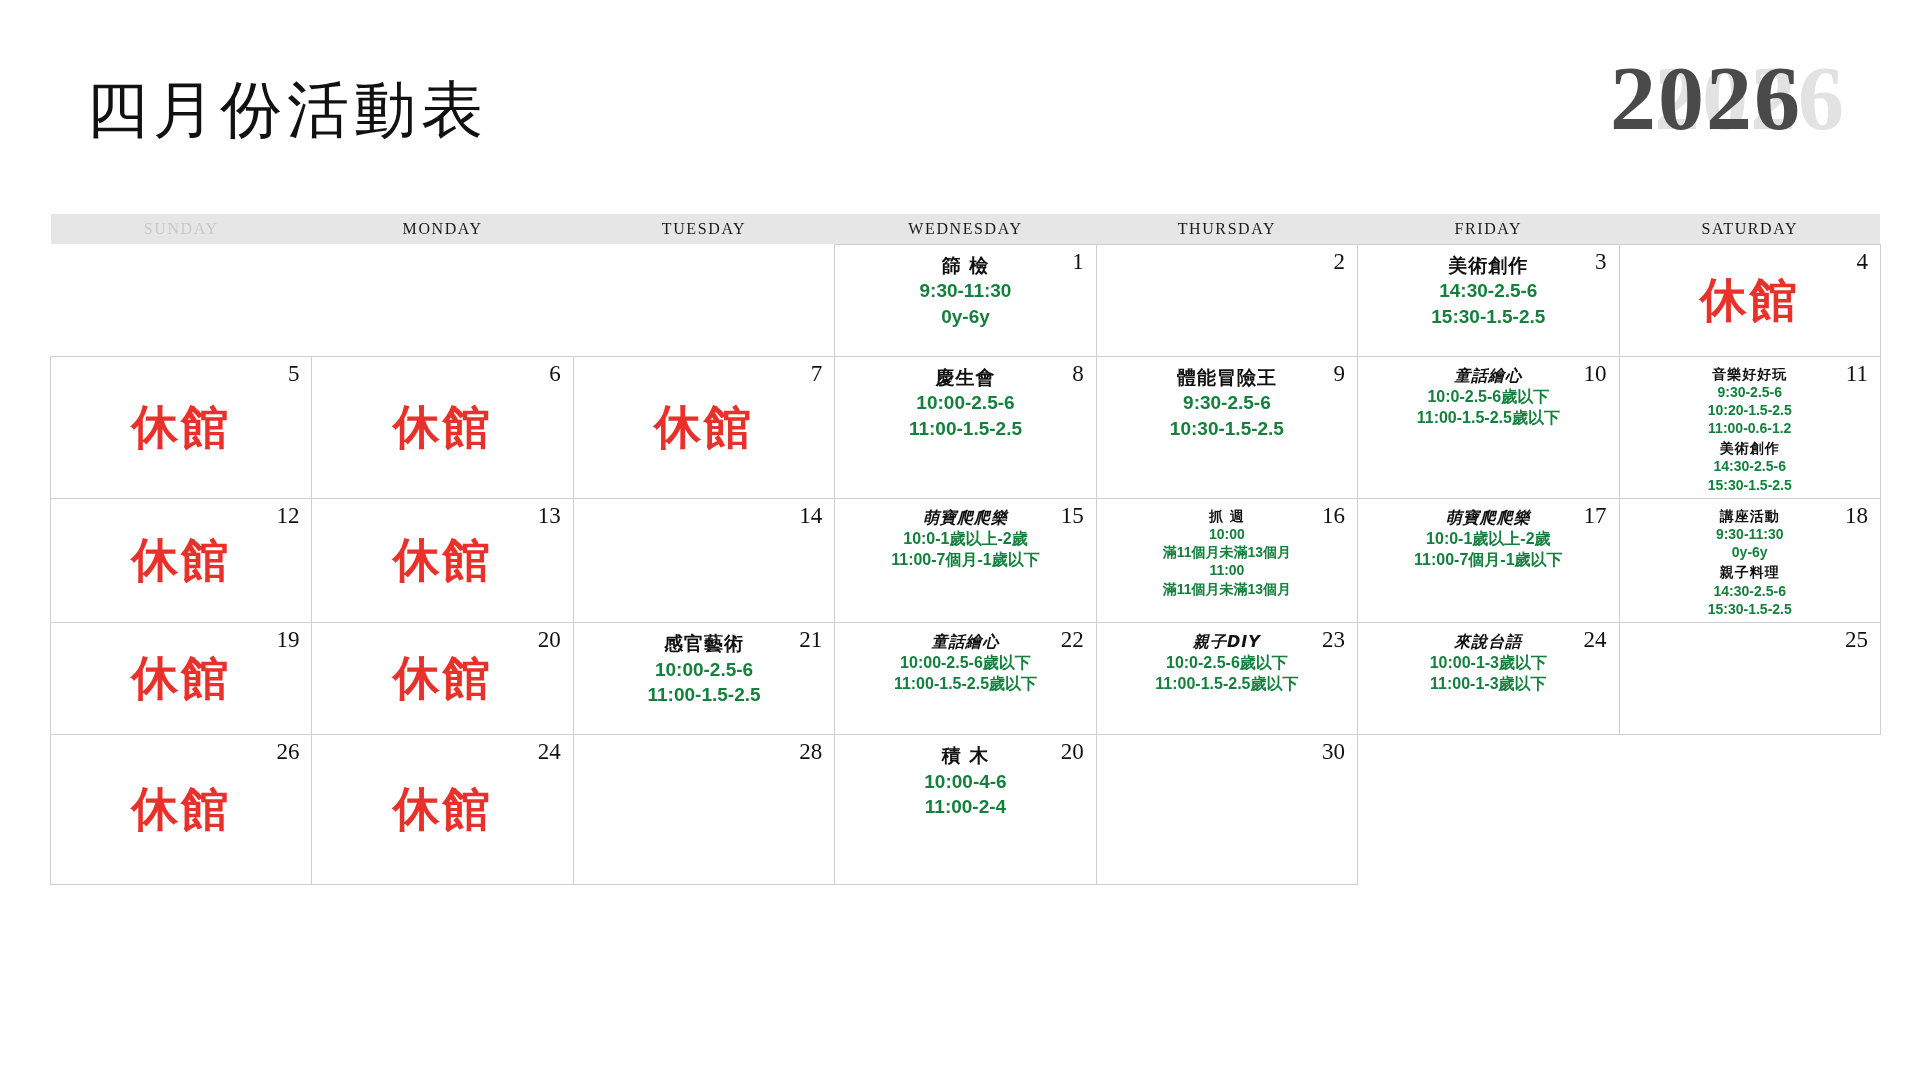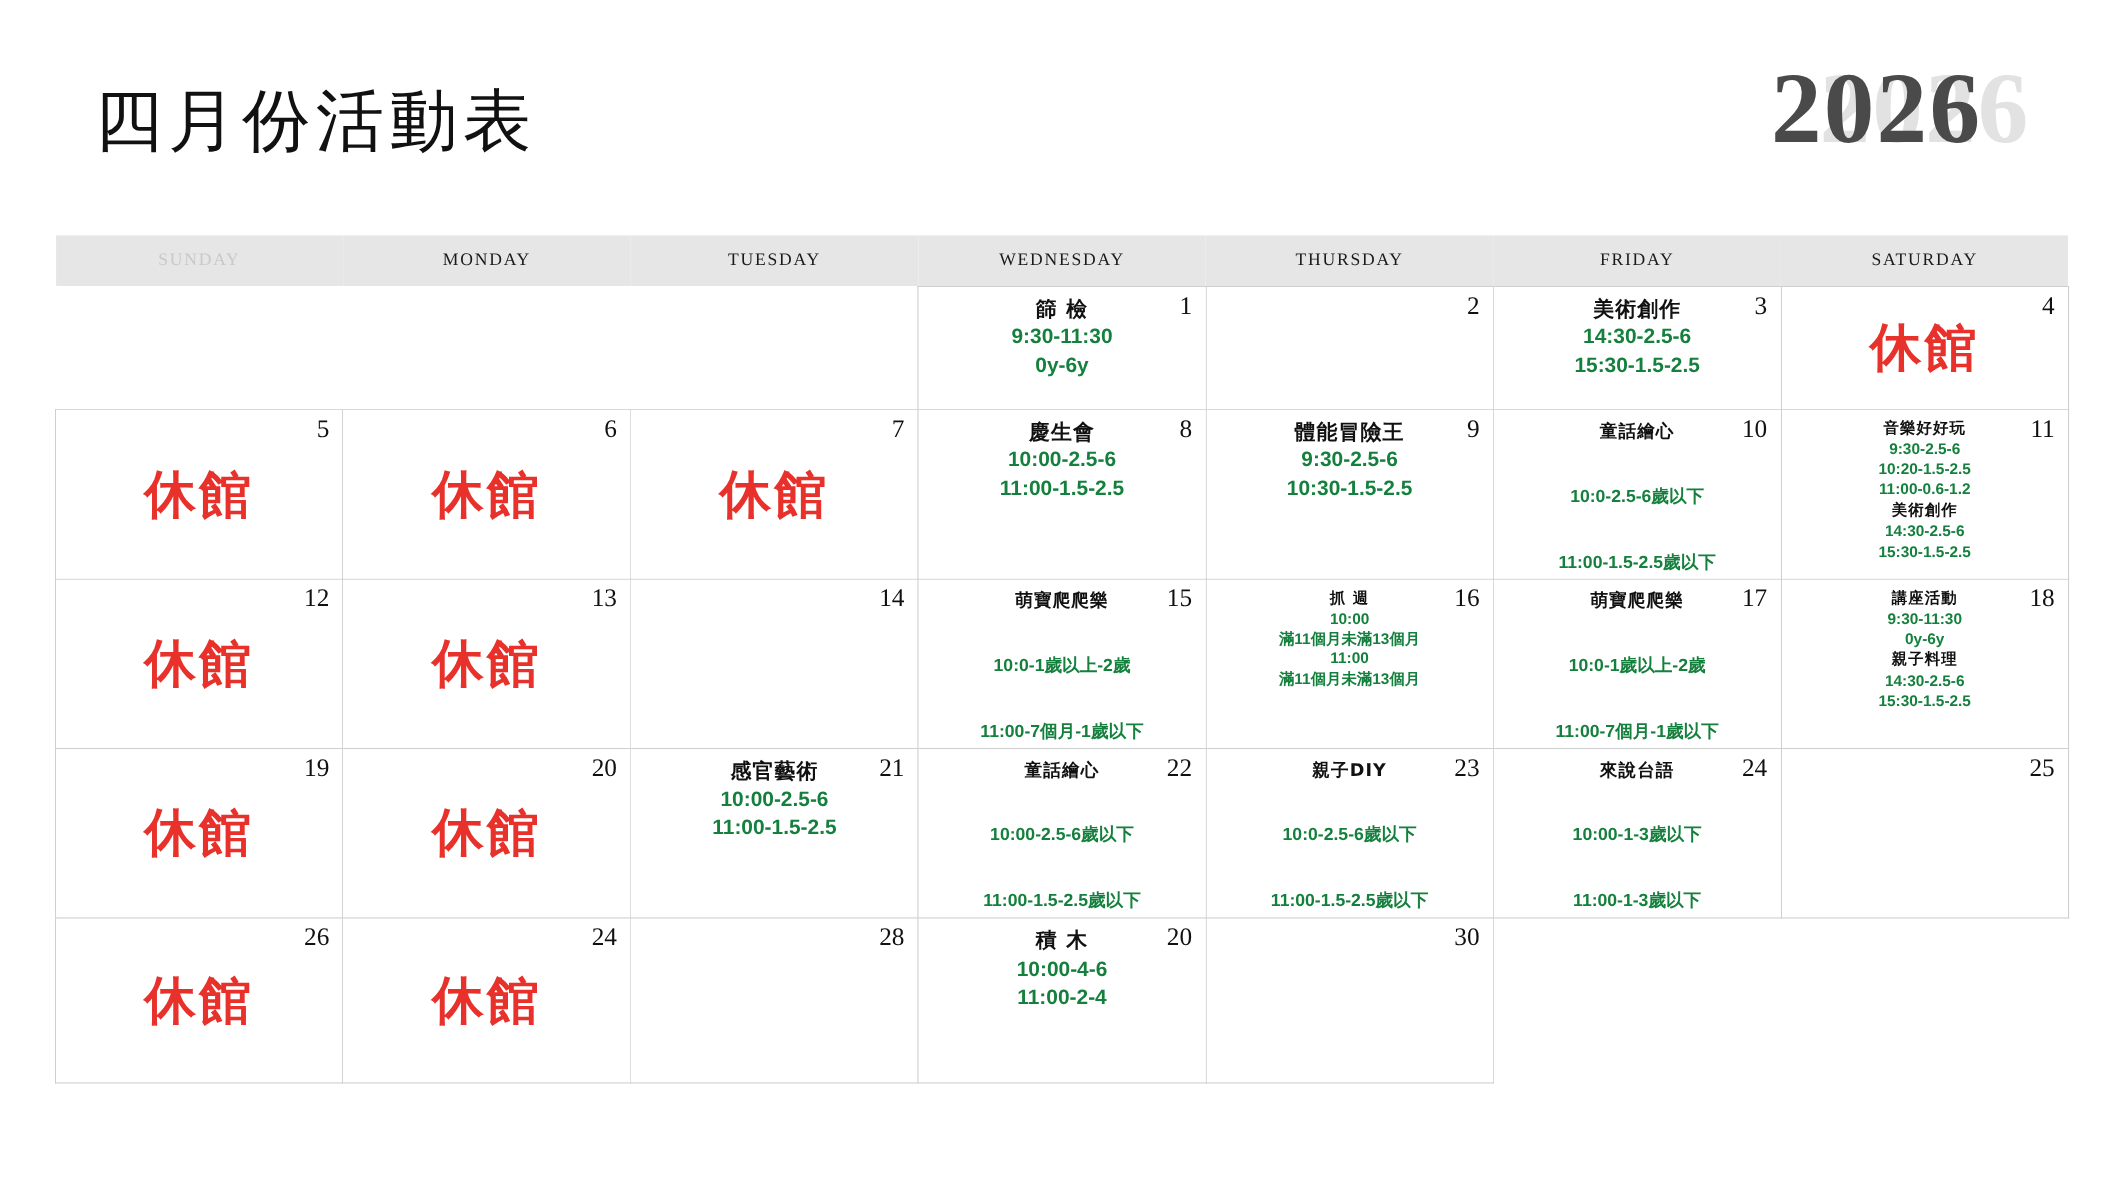--- a/index.html
+++ b/index.html
@@ -67,21 +67,21 @@
     position: absolute;
     left: 50px; top: 214px;
     width: 1830px;
     border-collapse: collapse;
     table-layout: fixed;
   }
   .calendar col { width: 261.43px; }
 
   .dayhead {
     background: #e6e6e6;
-    height: 46px;
+    height: 30px;
     text-align: center;
     vertical-align: middle;
     font-family: "Liberation Serif", "DejaVu Serif", serif;
     font-size: 16px;
     letter-spacing: 1.6px;
     color: #1a1a1a;
     font-weight: 400;
     border: none;
   }
   .dayhead.muted { color: #c9c9c9; }
@@ -134,22 +134,22 @@
     font-family: "Liberation Sans", "DejaVu Sans", sans-serif;
     font-size: 19px;
     font-weight: 700;
     color: #15803d;
     line-height: 1.35;
     white-space: nowrap;
   }
   
   .dense .ev-title { font-size: 14px; line-height: 1.3; }
   .dense .ev-line  { font-size: 14px; line-height: 1.3; }
-  .medium .ev-title { font-size: 16px; line-height: 1.32; }
-  .medium .ev-line  { font-size: 16px; line-height: 1.32; margin-top: 39px; }
+  .medium .ev-title { font-size: 16px; line-height: 1.32; font-style: italic; }
+  .medium .ev-line  { font-size: 16px; line-height: 1.32; }
   .ev-group + .ev-group { margin-top: 2px; }
 </style>
 </head>
 <body>
 
 <div class="page">
 
   <div class="title-row">
     <div class="title-sub">四月份活動表</div>
   </div>

